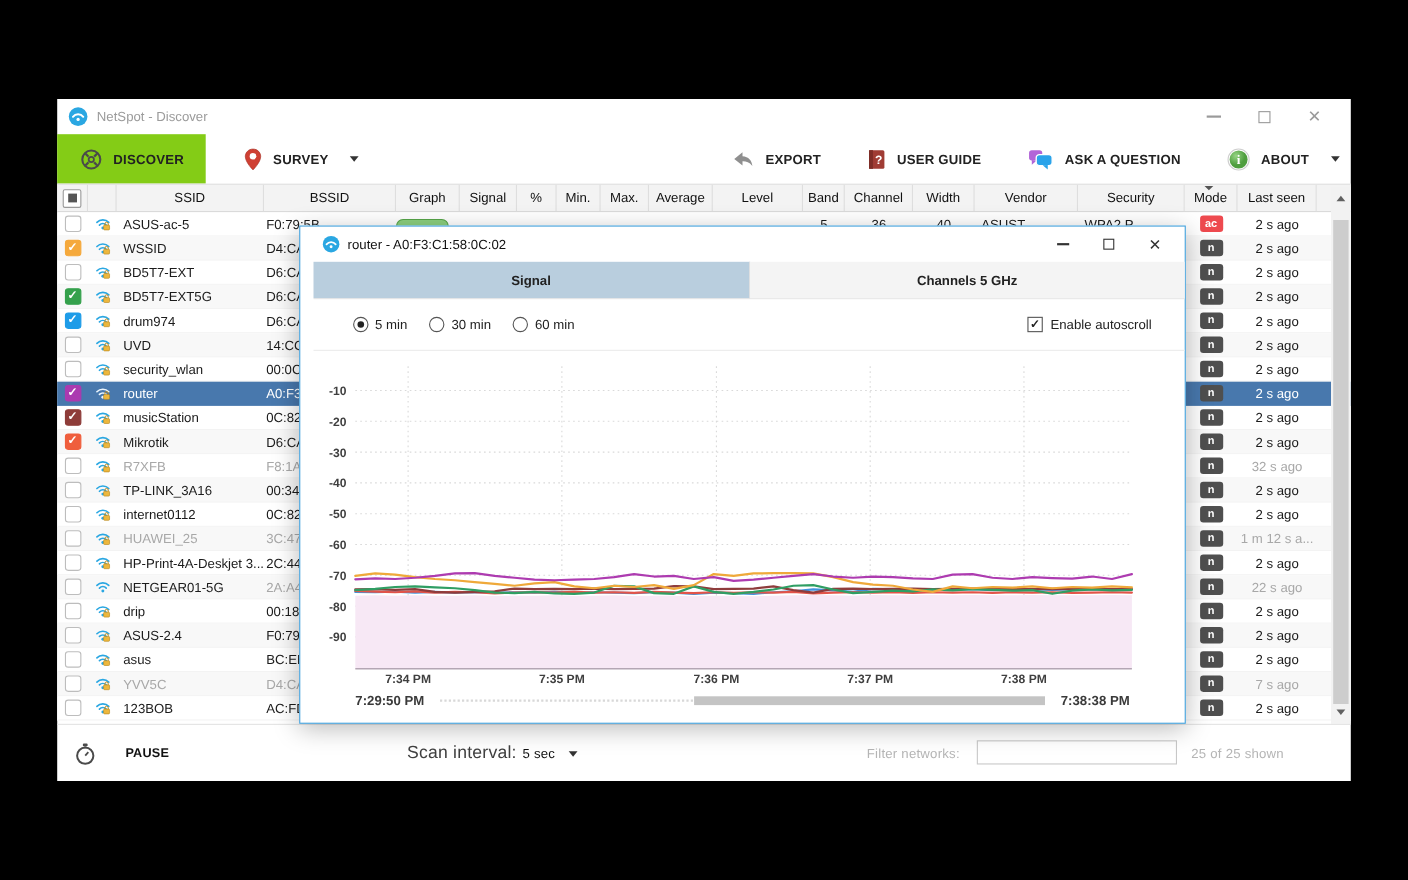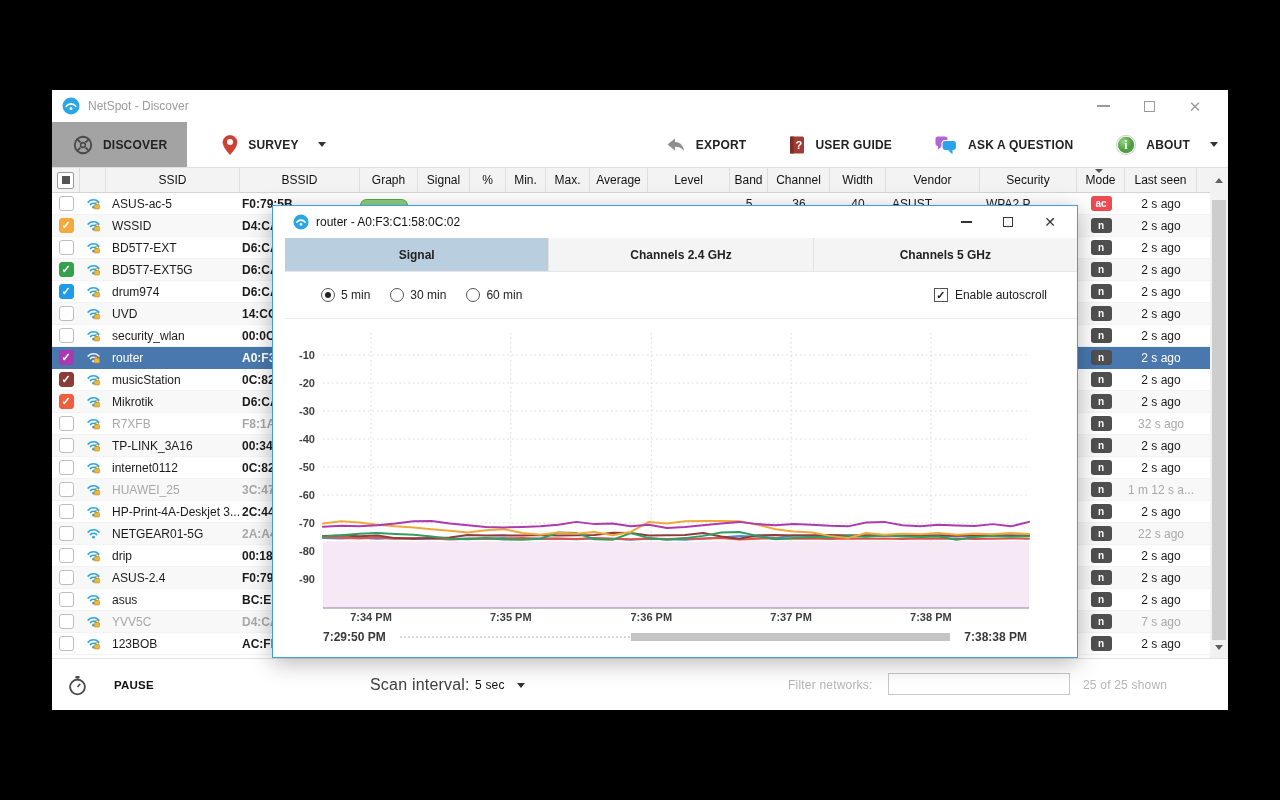--- a/index.html
+++ b/index.html
@@ -12,21 +12,21 @@
   .title-text{color:#9b9b9b;font-size:12px;margin-left:8px;}
   .win-controls{margin-left:auto;display:flex;margin-right:10px;color:#9a9a9a;}
   .wc{width:46px;height:26px;display:flex;align-items:center;justify-content:center;}
   .ic-min{display:inline-block;width:13px;height:2px;background:#9a9a9a;}
   .ic-max{display:inline-block;width:11px;height:11px;border:1.5px solid #9a9a9a;box-sizing:border-box;}
   .ic-close{font-size:15px;line-height:1;color:#9a9a9a;}
 
   
   .toolbar{height:45px;display:flex;align-items:stretch;position:relative;}
   .tb-btn{display:flex;align-items:center;gap:9px;padding:0 16px;font-weight:700;font-size:12px;color:#222;letter-spacing:.2px;}
-  .tb-discover{background:#a3a3a3;padding:0 20px;}
+  .tb-discover{background:#84cc16;padding:0 20px;}
   .caret{width:0;height:0;border-left:4px solid transparent;border-right:4px solid transparent;border-top:5px solid #333;display:inline-block;}
   .tb-right{margin-left:auto;display:flex;align-items:stretch;}
   .tb-right .tb-btn{padding:0 14px;}
 
   
   .thead{position:relative;height:26px;background:#f3f3f3;border-top:1px solid #e0e0e0;border-bottom:1px solid #d4d4d4;
          font-size:12px;color:#111;box-sizing:border-box;}
   .th{position:absolute;top:0;height:100%;display:flex;align-items:center;justify-content:center;
       border-right:1px solid #dedede;box-sizing:border-box;}
   .hdr-cbx{width:15px;height:15px;border:1px solid #9a9a9a;border-radius:2px;background:#fff;display:flex;align-items:center;justify-content:center;}
@@ -55,21 +55,21 @@
 
   
   .tbody{position:relative;}
   .row{position:relative;height:22px;font-size:12px;color:#1b1b1b;box-sizing:border-box;border-bottom:1px solid #f3f3f3;background:#fff;padding-left:13px;}
   .row.alt{background:#f8f8f8;}
   .row.gray{color:#a8a8a8;}
   .row.selected{background:#4878ad;color:#fff;border-bottom-color:#4878ad;}
   .cell{position:absolute;top:0;height:21px;display:flex;align-items:center;overflow:hidden;white-space:nowrap;}
   .c-check,.c-icon,.c-mode,.c-last,.c-band,.c-channel,.c-width{justify-content:center;}
   .c-ssid{padding-left:6px;box-sizing:border-box;}
-  .c-bssid{padding-left:2px;box-sizing:border-box;font-weight:bold;}
+  .c-bssid{padding-left:2px;box-sizing:border-box;}
   .c-vendor,.c-security{padding-left:6px;box-sizing:border-box;}
   .cell.dim{color:#a8a8a8;}
   .cbx{width:15px;height:15px;border-radius:3px;border:1px solid #bdbdbd;background:#fff;box-sizing:border-box;
        display:flex;align-items:center;justify-content:center;color:#fff;font-size:11px;font-weight:700;line-height:1;}
   .badge{min-width:21px;padding:0 2px;height:15px;border-radius:3px;color:#fff;font-weight:700;font-size:10px;
          display:flex;align-items:center;justify-content:center;box-sizing:border-box;}
   .gbar{width:48px;height:13px;margin-top:4px;background:#8ccf7e;border:1px solid #56a548;border-radius:7px;box-sizing:border-box;}
 
   
   .v-scroll{position:absolute;left:1158px;top:80px;width:18px;height:488px;background:#f2f2f2;}
@@ -755,21 +755,20 @@
             <span class="dlg-ic-max"></span>
           </span>
         <span class="dlg-wc">
             <span class="dlg-ic-close">✕</span>
           </span>
       </div>
     </div>
 
     <div class="dlg-tabs">
       <div class="dlg-tab active">Signal</div>
-      <div class="dlg-tab">Channels 2.4 GHz</div>
       <div class="dlg-tab">Channels 5 GHz</div>
     </div>
 
     <div class="dlg-controlsrow">
       <div class="radio-group">
         <span class="radio-opt">
           <span class="radio sel"></span>
           <span>5 min</span>
         </span>
         <span class="radio-opt">

